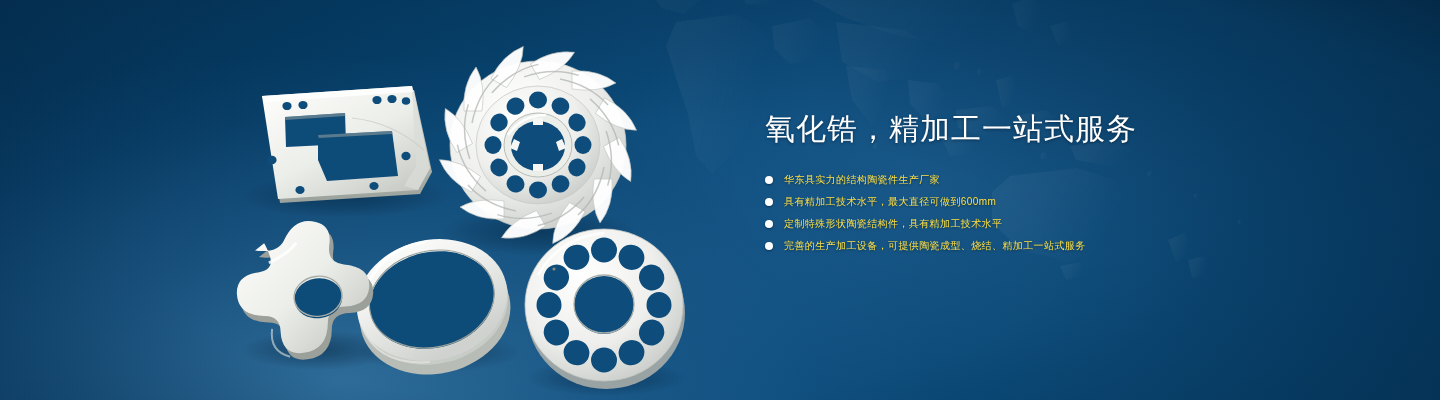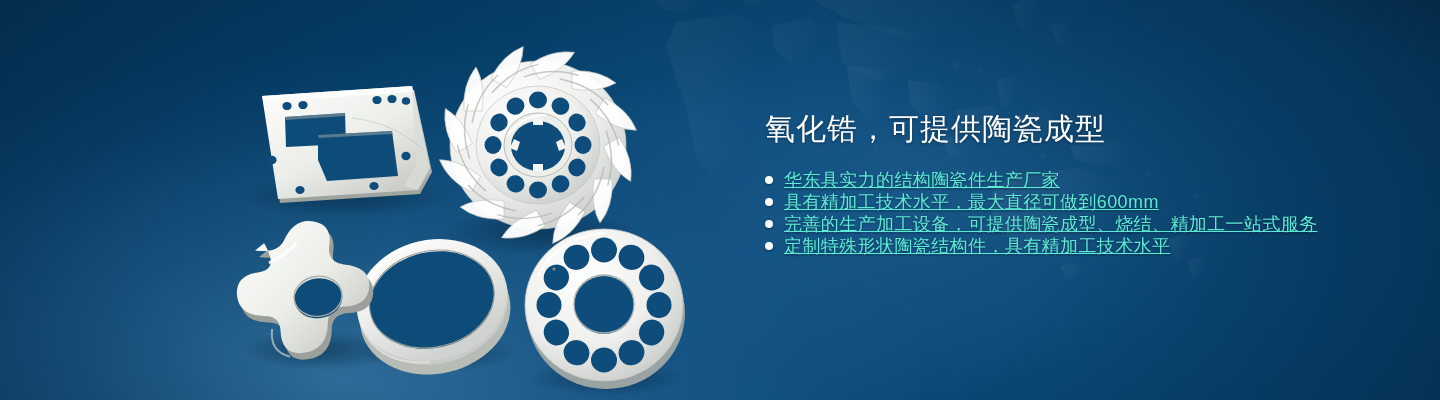--- a/index.html
+++ b/index.html
@@ -58,27 +58,26 @@
     margin-bottom:0px;
   }
   .dot{
     width:8px;height:8px;border-radius:50%;
     background:#ffffff;
     flex:0 0 8px;
     margin-right:11px;
     box-shadow:0 1px 2px rgba(0,20,40,.5);
   }
   .btext{
-    color:#5eead4;
-    font-size:18px;
+    color:#fde047;
+    font-size:10px;
     line-height:22px;
     letter-spacing:.4px;
     white-space:nowrap;
     text-shadow:0 1px 2px rgba(0,20,40,.5);
-    text-decoration:underline;
   }
 </style>
 </head>
 <body>
 
 <div id="banner">
 
   <div class="bg-base"></div>
   <div class="bg-glow"></div>
   <div class="bg-glow2"></div>
@@ -341,35 +340,35 @@
         <ellipse cx="0" cy="0" rx="30" ry="29" fill="#0e4d7b"></ellipse>
         <ellipse cx="0" cy="-1" rx="30" ry="29" fill="none" stroke="#a9aea9" stroke-width="1.3"></ellipse>
 
         <path d="M-66 -30 q22 -38 66 -42" stroke="#ffffff" stroke-width="2.6" fill="none" opacity=".8"></path>
         <circle cx="-50" cy="-36" r="1.6" fill="#b9a27a" opacity=".7"></circle>
       </g>
     </svg>
   </div>
 
   <div class="copy">
-    <div class="headline">氧化锆，可提供陶瓷成型</div>
+    <div class="headline">氧化锆，精加工一站式服务</div>
 
     <div class="bullets">
       <div class="bullet">
         <span class="dot"></span>
         <span class="btext">华东具实力的结构陶瓷件生产厂家</span>
       </div>
       <div class="bullet">
         <span class="dot"></span>
         <span class="btext">具有精加工技术水平，最大直径可做到600mm</span>
       </div>
       <div class="bullet">
         <span class="dot"></span>
-        <span class="btext">完善的生产加工设备，可提供陶瓷成型、烧结、精加工一站式服务</span>
+        <span class="btext">定制特殊形状陶瓷结构件，具有精加工技术水平</span>
       </div>
       <div class="bullet">
         <span class="dot"></span>
-        <span class="btext">定制特殊形状陶瓷结构件，具有精加工技术水平</span>
+        <span class="btext">完善的生产加工设备，可提供陶瓷成型、烧结、精加工一站式服务</span>
       </div>
     </div>
   </div>
 
 </div>
 
 </body></html>

